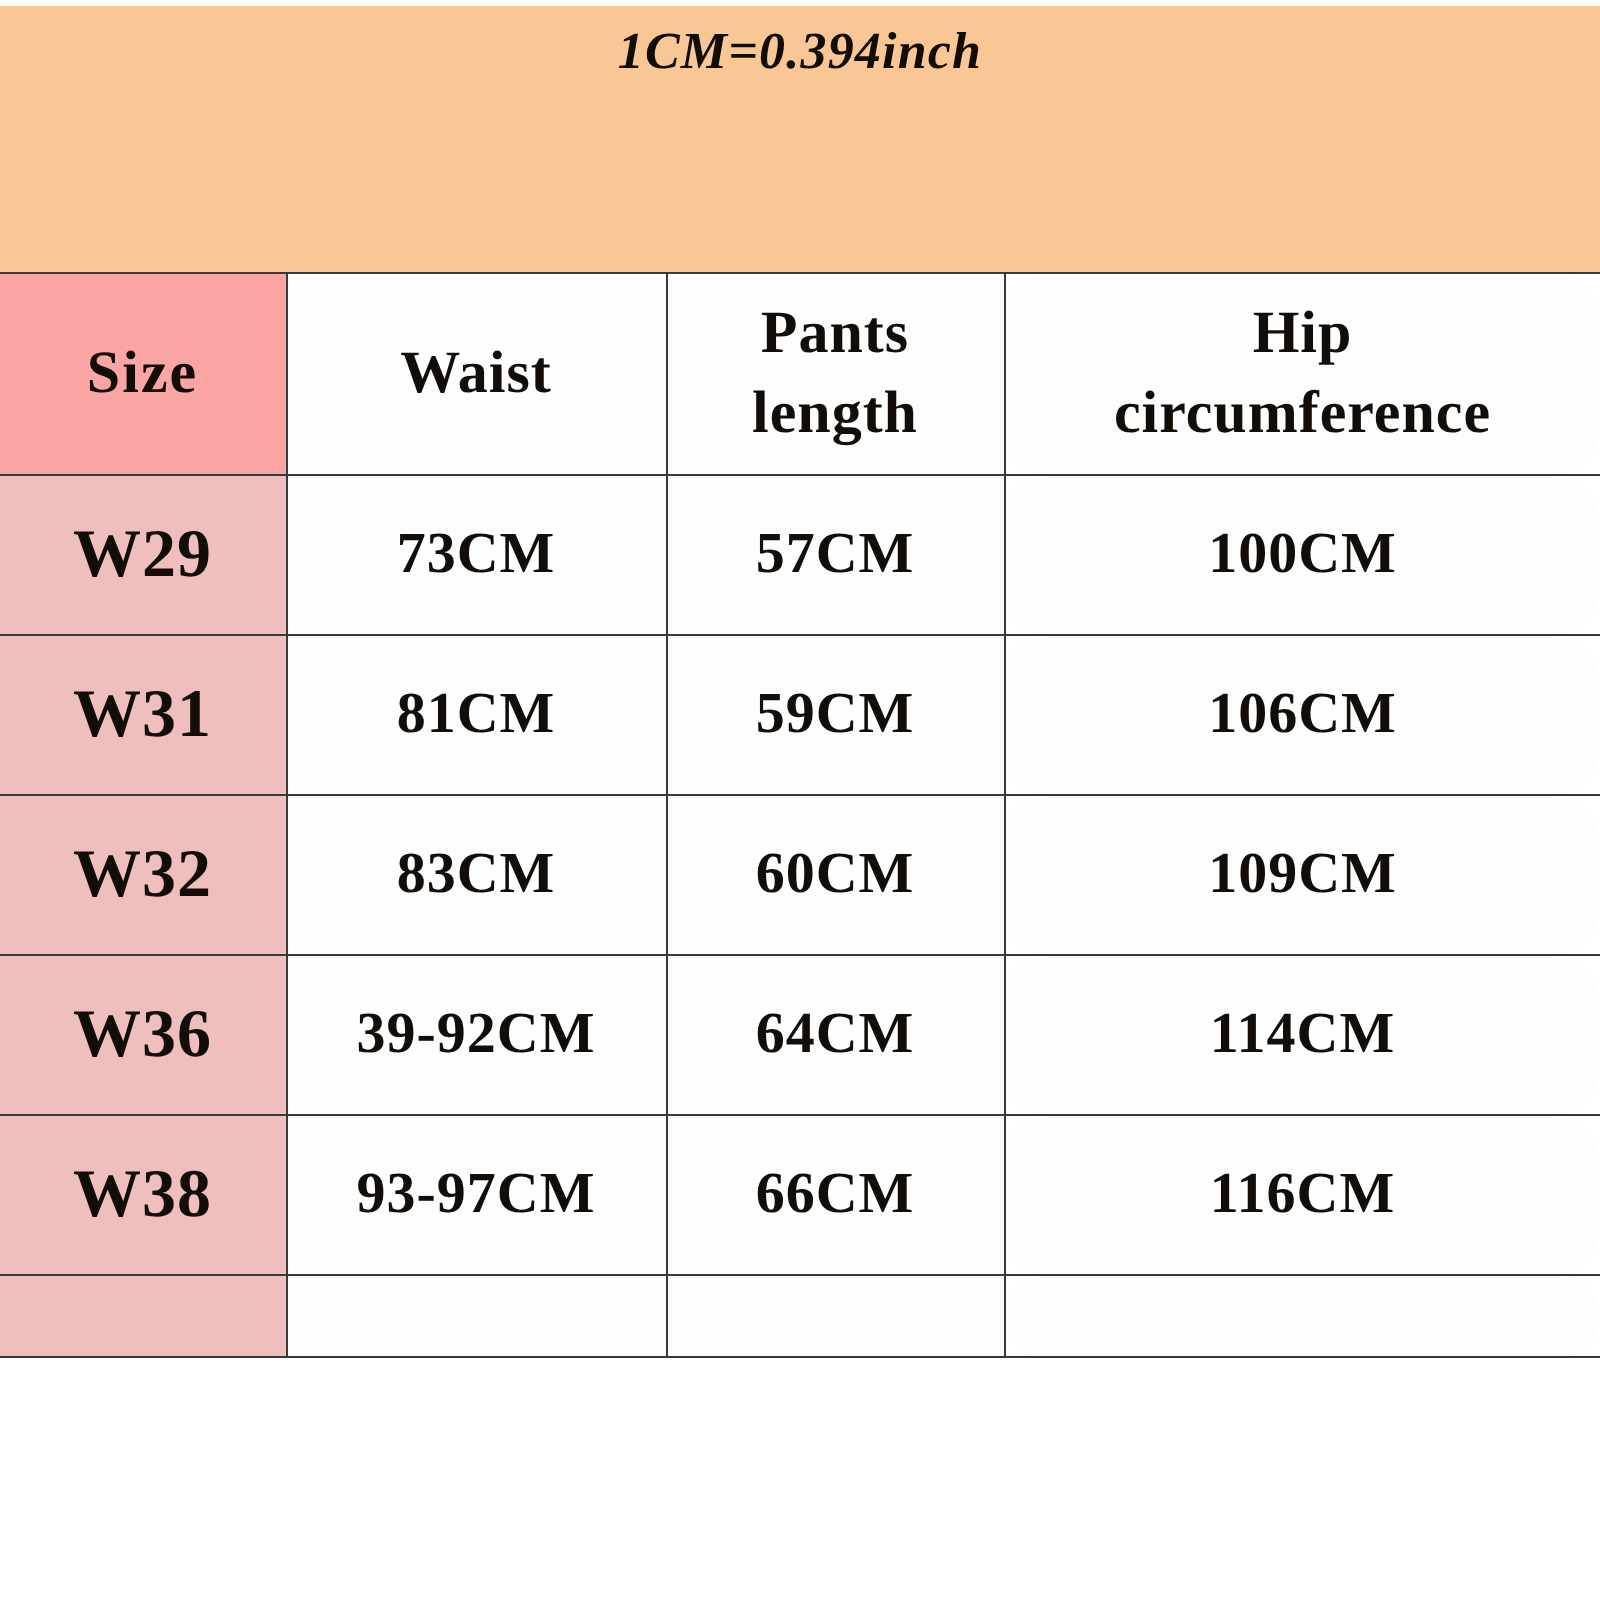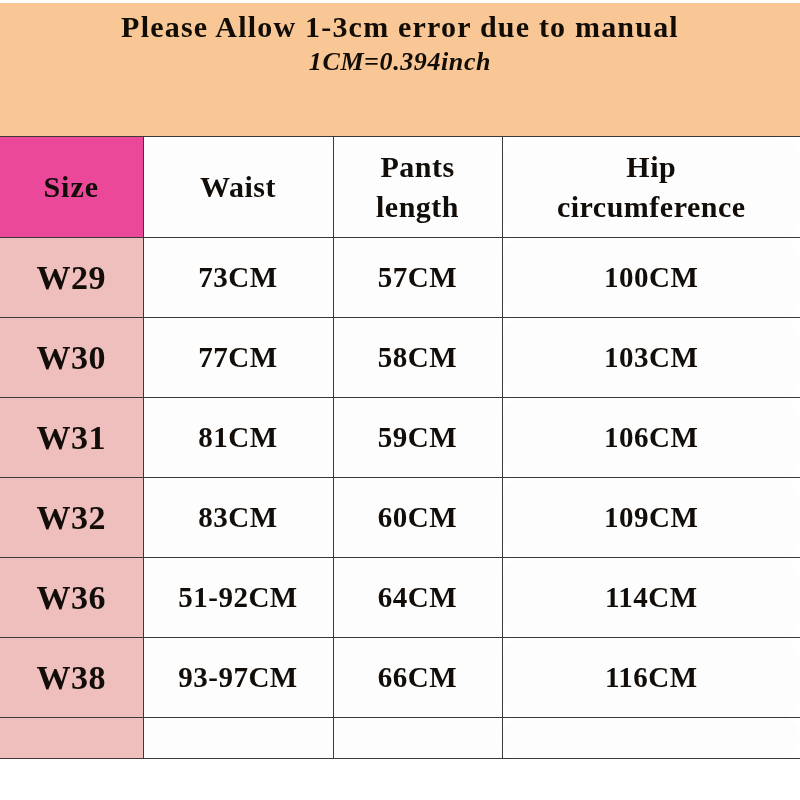--- a/index.html
+++ b/index.html
@@ -87,21 +87,21 @@
   .size-table tr > :first-child {
     border-left: none;
   }
   .size-table tr > :last-child {
     border-right: none;
     border-radius: 24px;
   }
 
   .hdr-row th { height: 100px; }
   .hdr-row th.cell-size {
-    background: #ec4899;
+    background: #fca5a5;
     font-size: 30px;
     letter-spacing: 1px;
   }
   .hdr-row th.cell-col {
     font-size: 30px;
     letter-spacing: 0.5px;
     line-height: 40px;
   }
   .hdr-stack { display: block; }
 
@@ -111,21 +111,20 @@
     font-size: 34px;
   }
   .data-row.tail td { height: 40px; }
 </style>
 </head>
 <body>
 
 <div id="page">
 
   <div class="notice">
-    <div class="notice-line notice-l1">Please Allow 1-3cm error due to manual</div>
     <div class="notice-line notice-l3">1CM=0.394inch</div>
   </div>
 
   <table class="size-table">
     <colgroup>
       <col class="c-size">
       <col class="c-waist">
       <col class="c-len">
       <col class="c-hip">
     </colgroup>
@@ -144,40 +143,34 @@
       </tr>
     </thead>
     <tbody>
       <tr class="data-row">
         <td class="cell-size">W29</td>
         <td>73CM</td>
         <td>57CM</td>
         <td>100CM</td>
       </tr>
       <tr class="data-row">
-        <td class="cell-size">W30</td>
-        <td>77CM</td>
-        <td>58CM</td>
-        <td>103CM</td>
-      </tr>
-      <tr class="data-row">
         <td class="cell-size">W31</td>
         <td>81CM</td>
         <td>59CM</td>
         <td>106CM</td>
       </tr>
       <tr class="data-row">
         <td class="cell-size">W32</td>
         <td>83CM</td>
         <td>60CM</td>
         <td>109CM</td>
       </tr>
       <tr class="data-row">
         <td class="cell-size">W36</td>
-        <td>51-92CM</td>
+        <td>39-92CM</td>
         <td>64CM</td>
         <td>114CM</td>
       </tr>
       <tr class="data-row">
         <td class="cell-size">W38</td>
         <td>93-97CM</td>
         <td>66CM</td>
         <td>116CM</td>
       </tr>
       <tr class="data-row tail">

